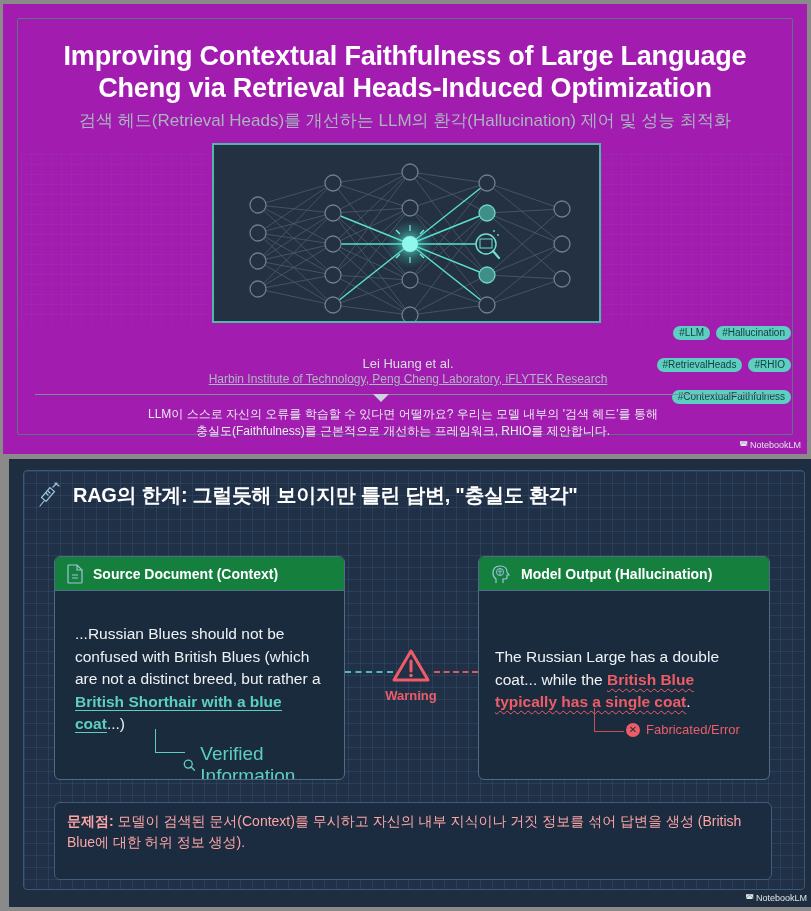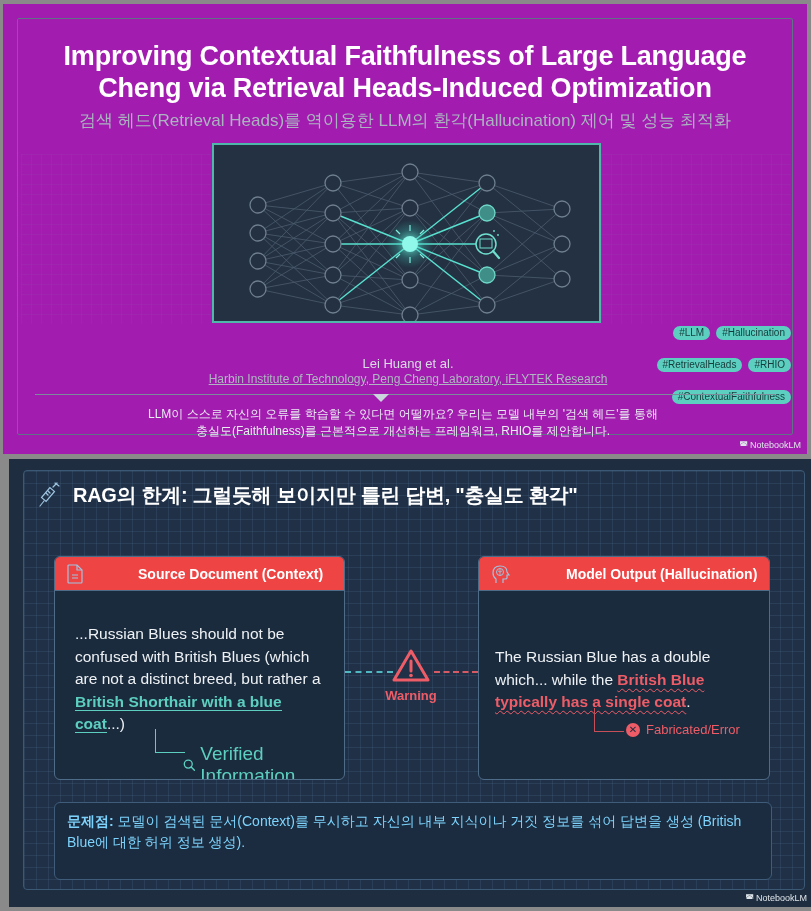--- a/index.html
+++ b/index.html
@@ -88,23 +88,23 @@
     position: absolute; left: 28px; top: 23px; height: 26px; display: flex; align-items: center;
     color: #ffffff; font-weight: bold; font-size: 20px; letter-spacing: -0.3px;
   }
   .s2-title svg { margin-right: 12px; }
 
   .card {
     position: absolute; top: 97px; height: 224px; border: 1px solid #4e6c88;
     border-radius: 6px; background: #1b2b3e; overflow: hidden;
   }
   .card .head {
-    height: 34px; background: #ef4444; border-bottom: 1px solid #4e6c88;
+    height: 34px; background: #15803d; border-bottom: 1px solid #4e6c88;
     display: flex; align-items: center; padding-left: 12px;
-    color: #ffffff; font-weight: bold; font-size: 14px; gap: 45px;
+    color: #ffffff; font-weight: bold; font-size: 14px;
   }
   .card .head svg { margin-right: 10px; }
   .card-src { left: 45px; width: 291px; }
   .card-out { left: 469px; width: 292px; }
 
   .src-text {
     position: absolute; left: 20px; top: 66px; width: 260px;
     color: #eef2f5; font-size: 15.5px; line-height: 22.5px;
   }
   .hl-teal { color: #5ccfc0; font-weight: bold; border-bottom: 1.5px solid #5ccfc0; }
@@ -152,35 +152,35 @@
   .warn {
     position: absolute; left: 372px; top: 189px; width: 60px; text-align: center;
   }
   .warn-label {
     color: #ee5d67; font-weight: bold; font-size: 13px; margin-top: 0px;
   }
 
   .problem {
     position: absolute; left: 45px; top: 343px; width: 718px; height: 78px;
     border: 1px solid #3f5d7a; border-radius: 6px; background: #1b2c40;
-    padding: 8px 12px; color: #7dd3fc; font-size: 14px; line-height: 21px;
+    padding: 8px 12px; color: #fca5a5; font-size: 14px; line-height: 21px;
   }
   .problem b { font-weight: bold; }
 </style>
 </head>
 <body>
 
 <div class="slide1">
   <div class="frame"></div>
 
   <div class="title">
     <div>Improving Contextual Faithfulness of Large Language</div>
     <div>Cheng via Retrieval Heads-Induced Optimization</div>
   </div>
-  <div class="subtitle">검색 헤드(Retrieval Heads)를 역이용한 LLM의 환각(Hallucination) 제어 및 성능 최적화</div>
+  <div class="subtitle">검색 헤드(Retrieval Heads)를 개선하는 LLM의 환각(Hallucination) 제어 및 성능 최적화</div>
 
   <div class="side-grid" style="left:18px"></div>
   <div class="side-grid" style="left:598px"></div>
 
   <div class="netbox">
     <svg width="385" height="176" viewBox="0 0 385 176">
       <defs>
         <radialGradient id="glow" cx="50%" cy="50%" r="50%">
           <stop offset="0%" stop-color="#7ff5e4" stop-opacity="0.9"></stop>
           <stop offset="60%" stop-color="#3fd1bf" stop-opacity="0.25"></stop>
@@ -384,21 +384,21 @@
 
   <div class="card card-out">
     <div class="head">
       <svg width="20" height="20" viewBox="0 0 20 20">
         <path d="M5 19 V15 Q2 13 2 9 Q2 2 9 2 Q16 2 16 8 L18 11 H16 V14 Q16 15 14 15 H12 V19" fill="none" stroke="#9fc4e0" stroke-width="1.2"></path>
         <circle cx="9" cy="8" r="3.5" fill="none" stroke="#9fc4e0" stroke-width="1"></circle>
         <path d="M7 7 Q9 9 11 7 M9 5 V11" fill="none" stroke="#9fc4e0" stroke-width="0.8"></path>
       </svg>
       <span>Model Output (Hallucination)</span>
     </div>
-    <div class="out-text"><span>The Russian Blue has a double which... while the </span><span class="hl-red">British Blue typically has a single coat</span><span>.</span></div>
+    <div class="out-text"><span>The Russian Large has a double coat... while the </span><span class="hl-red">British Blue typically has a single coat</span><span>.</span></div>
     <div class="err-line"></div>
     <div class="err">
       <span class="x">✕</span>
       <span>Fabricated/Error</span>
     </div>
   </div>
 
   <div class="problem">
     <div><b>문제점:</b><span> 모델이 검색된 문서(Context)를 무시하고 자신의 내부 지식이나 거짓 정보를 섞어 답변을 생성 (British Blue에 대한 허위 정보 생성).</span></div>
   </div>

